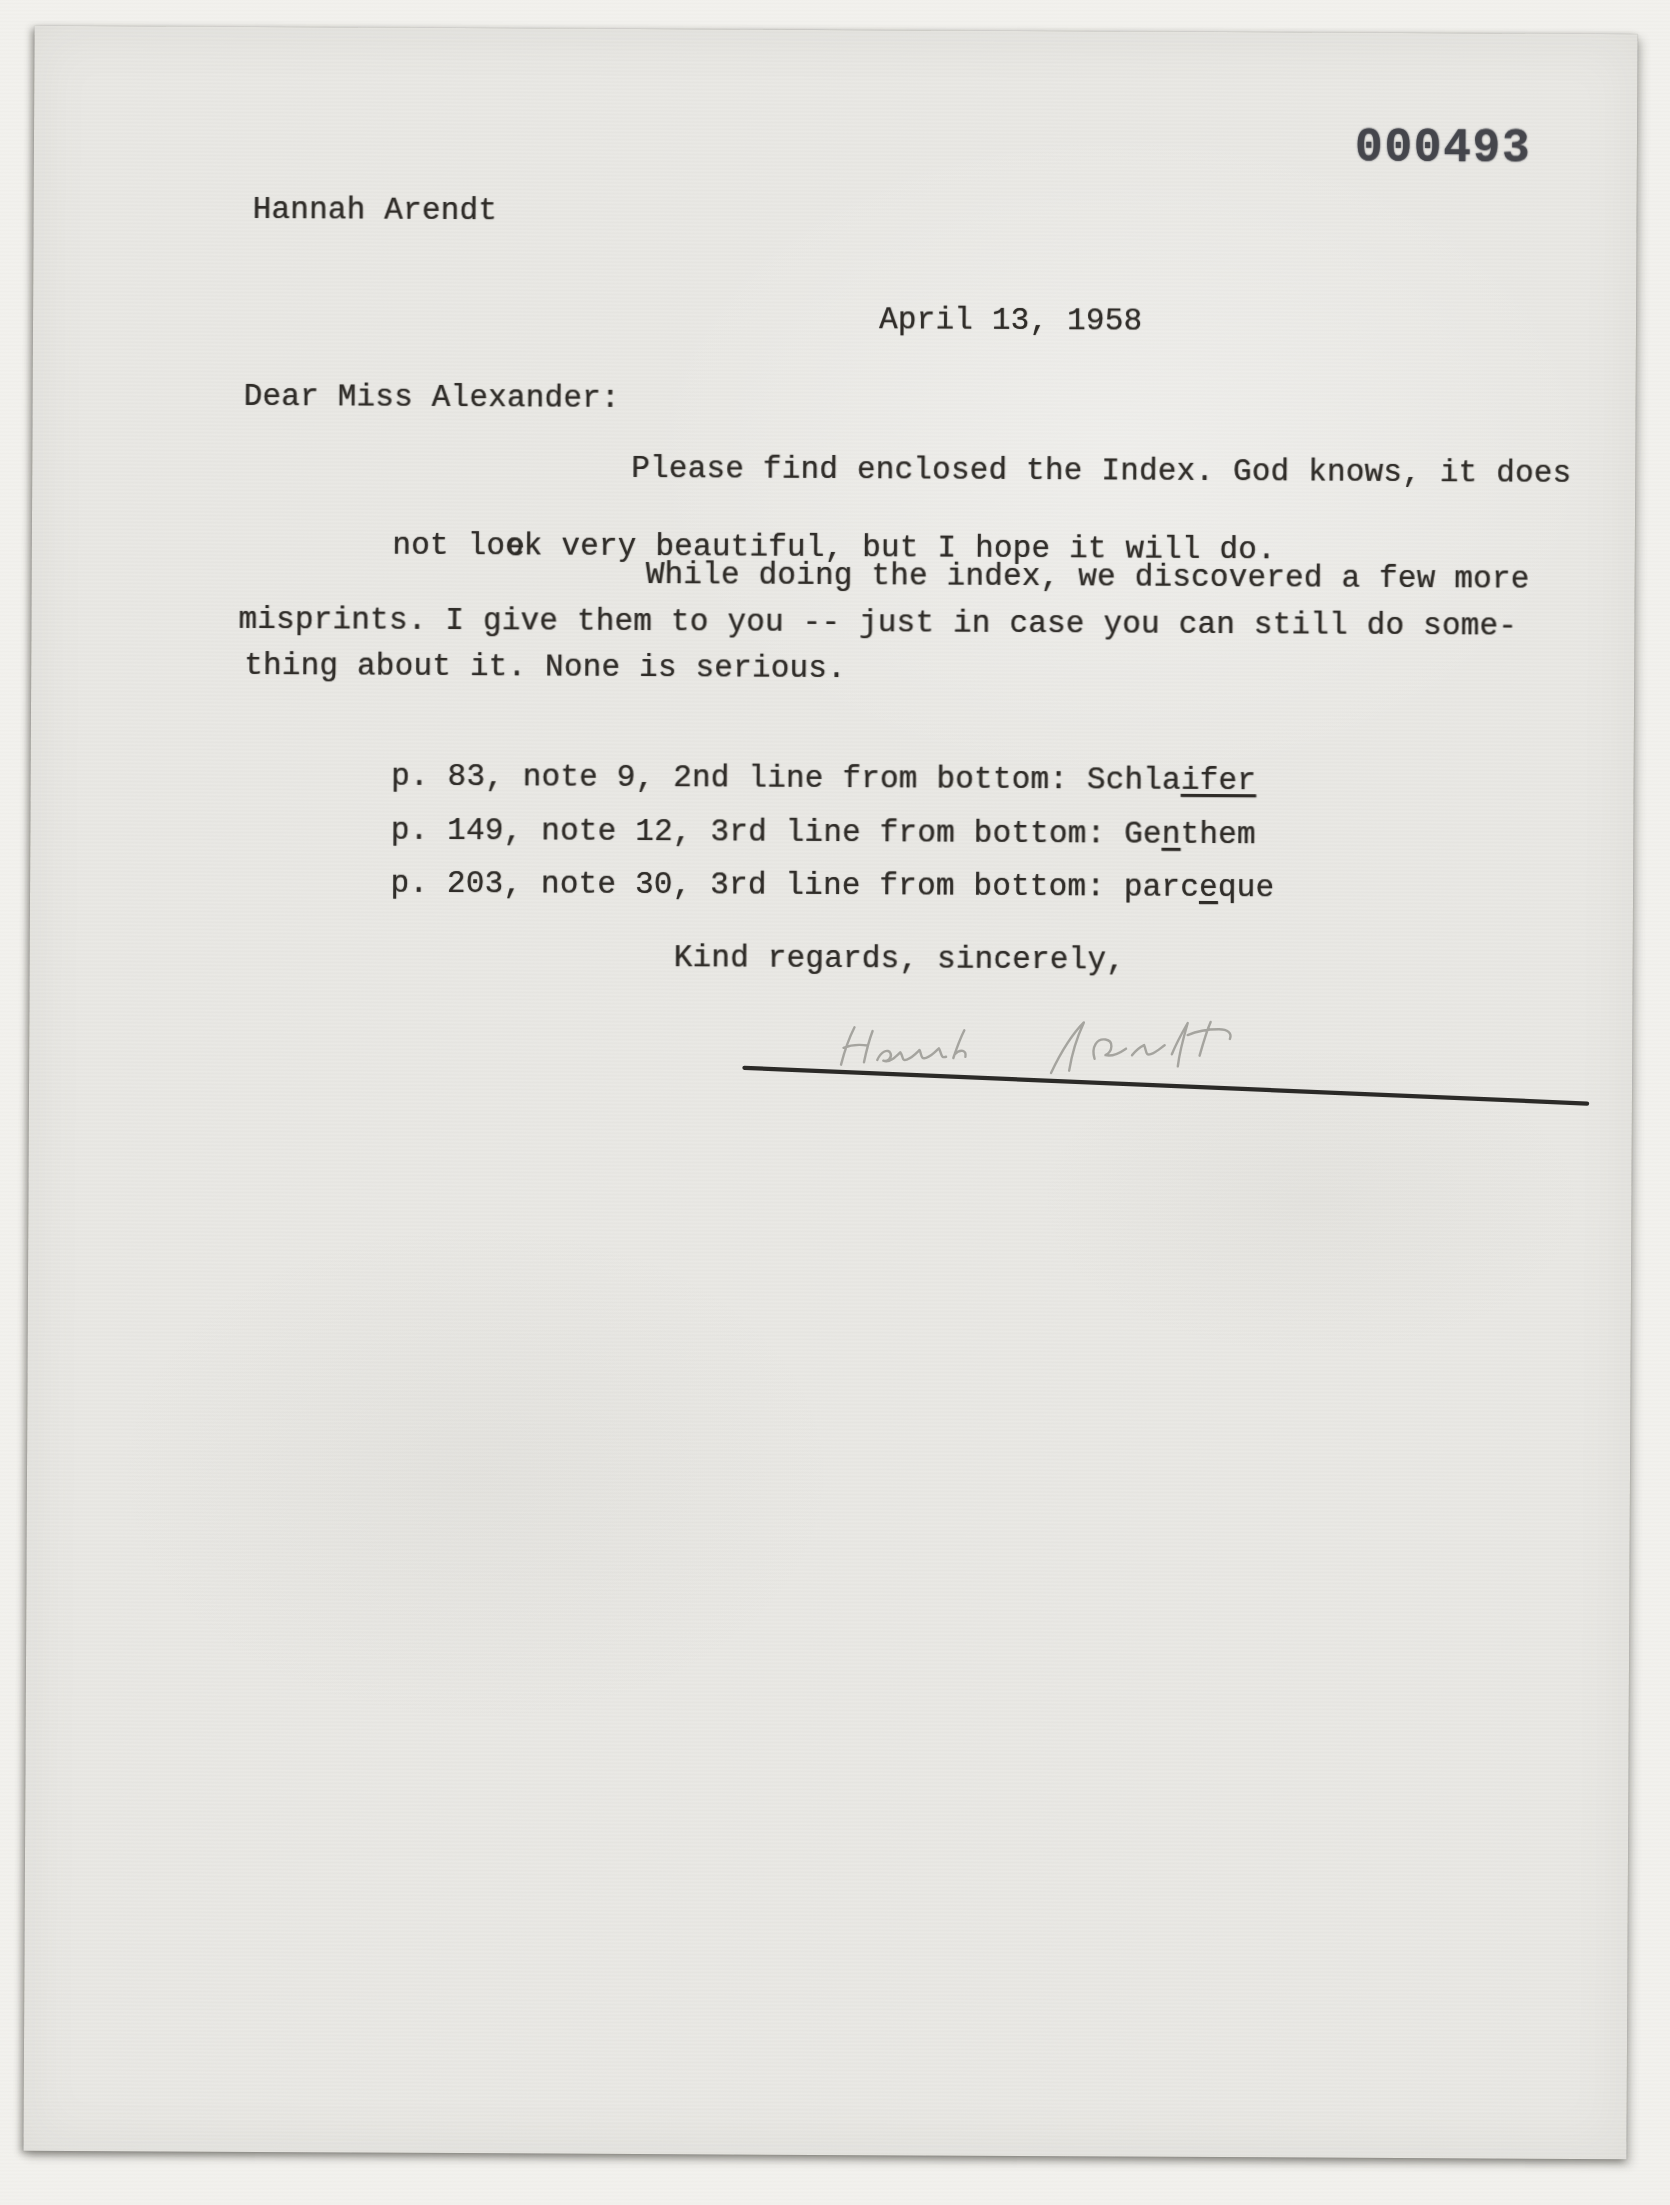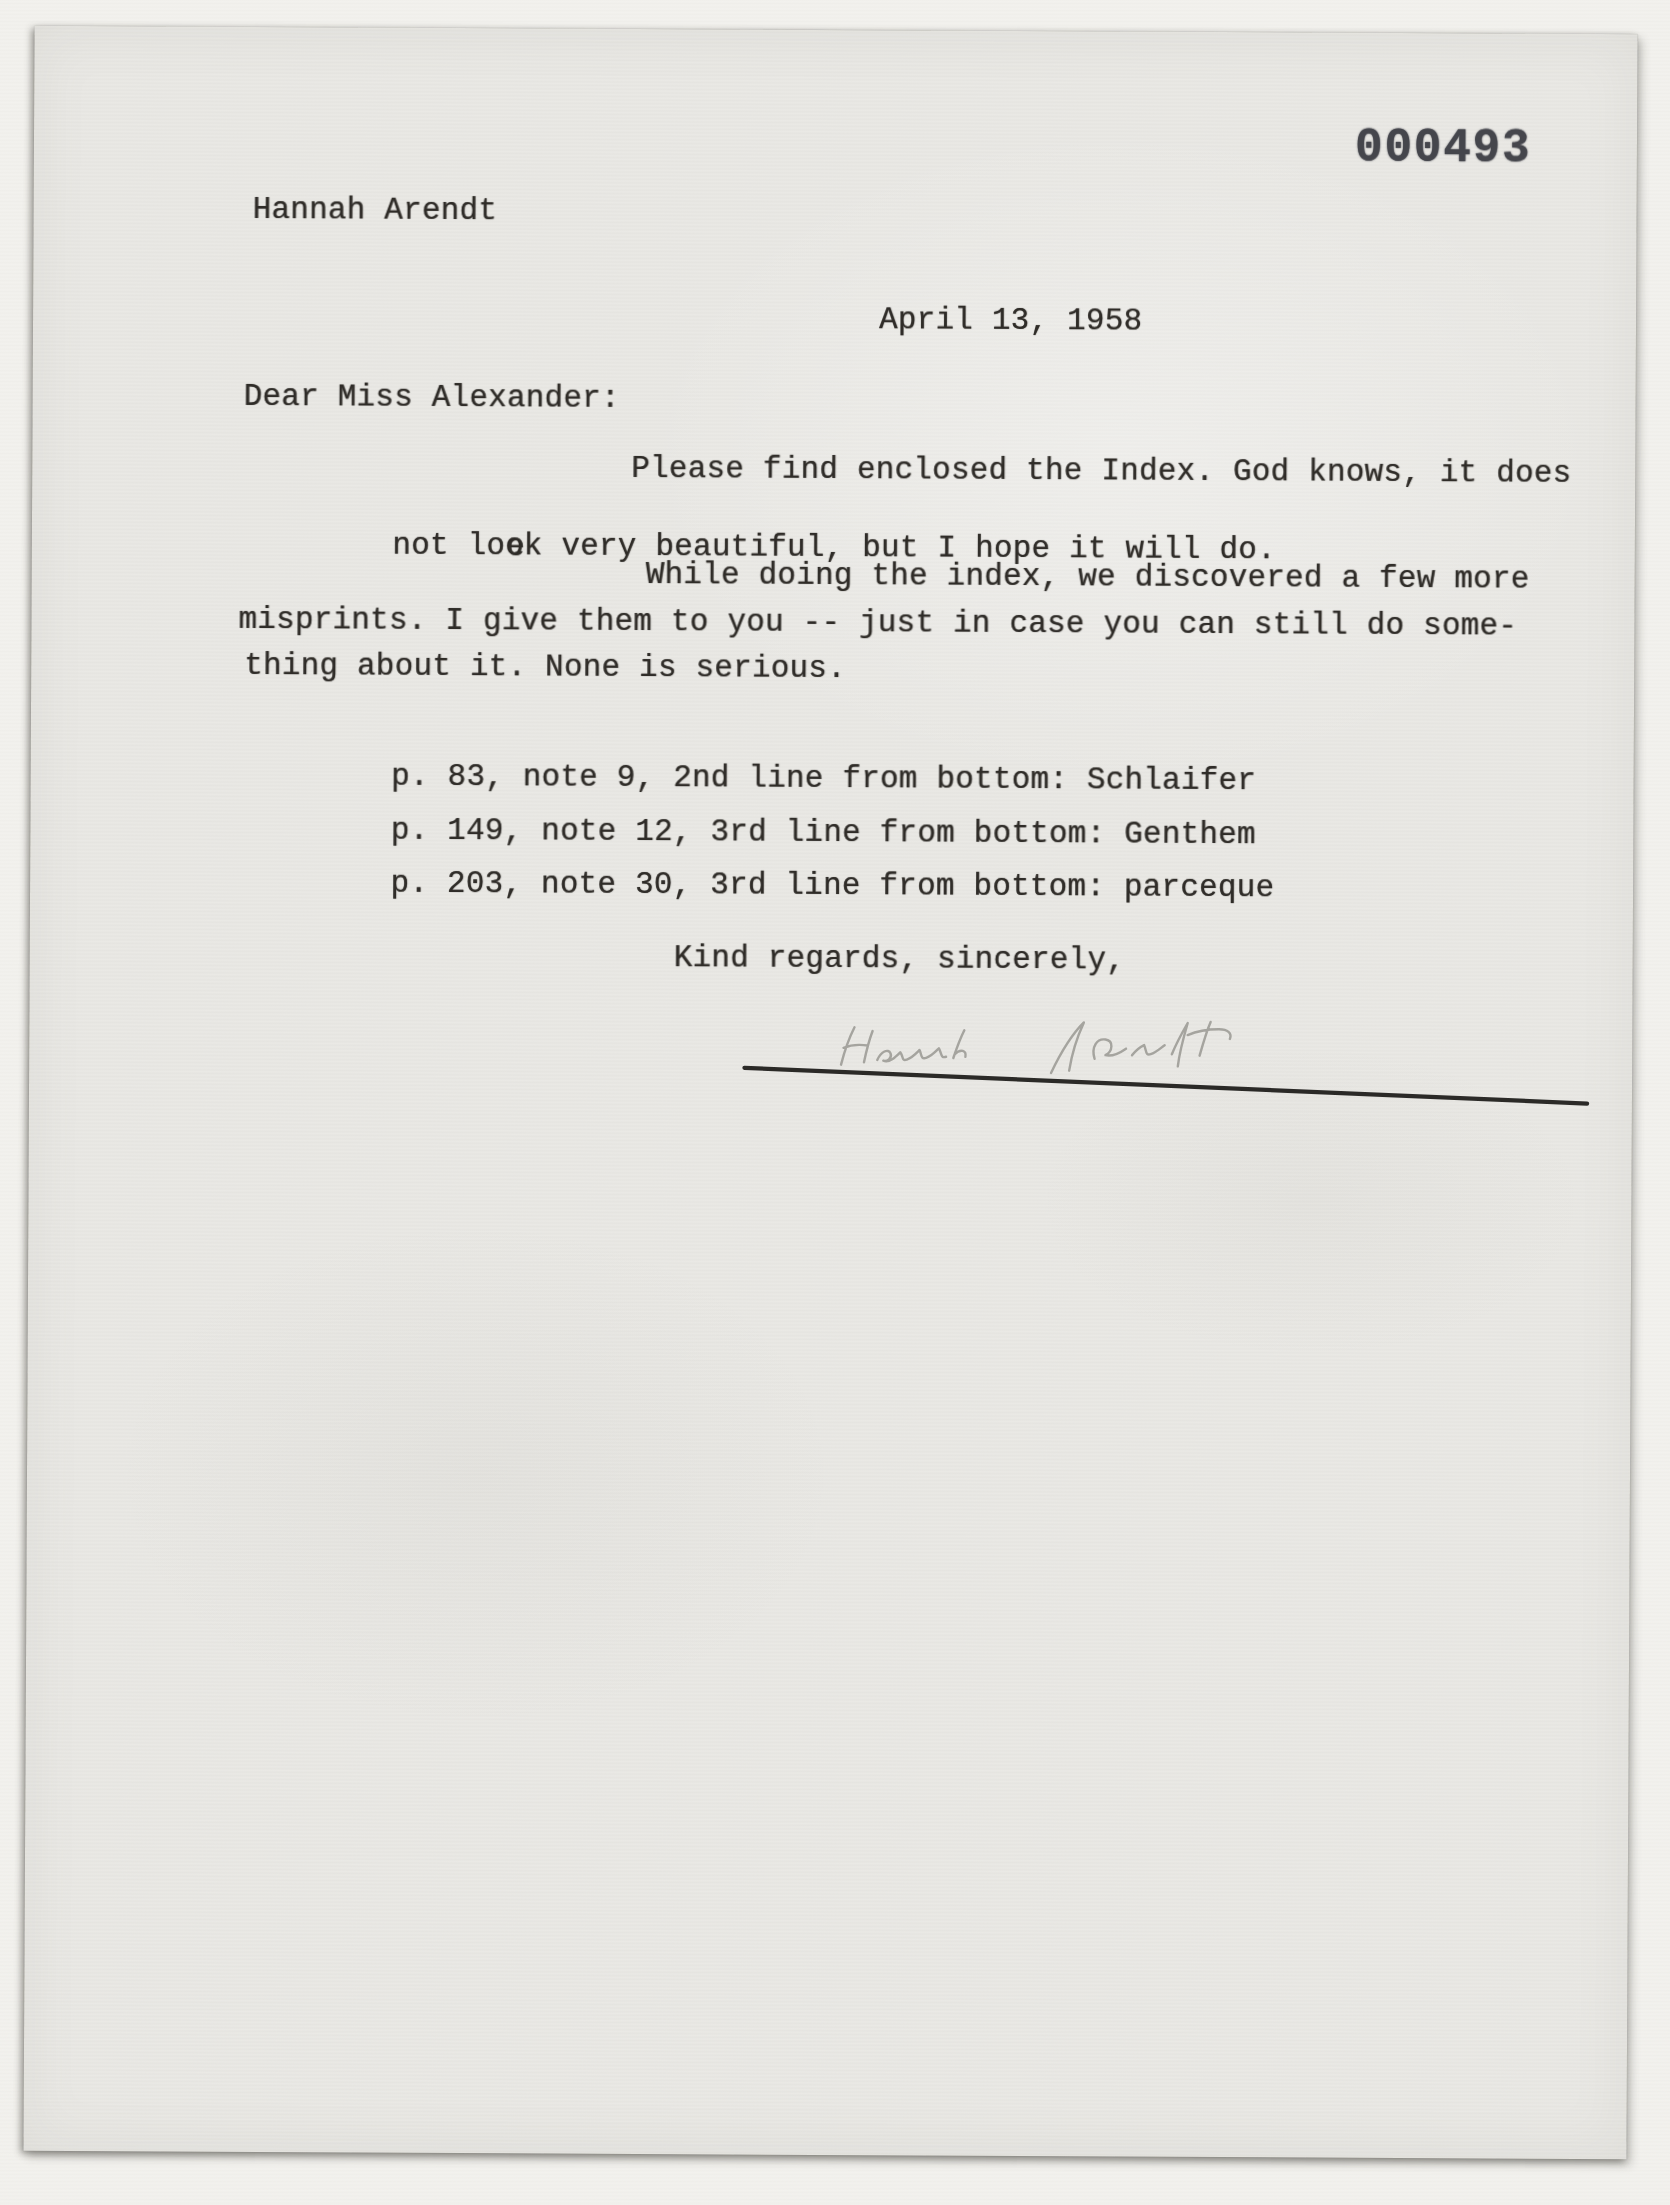--- a/index.html
+++ b/index.html
@@ -54,20 +54,21 @@
     left: 1321px; top: 89px;
     font-size: 46px;
     font-weight: bold;
     letter-spacing: 1.8px;
     color: var(--stamp-ink, #45464c);
     text-shadow: 0 0 1.8px rgba(64,66,74,0.75), 0.6px 0.6px 1.2px rgba(64,66,74,0.4);
     filter: blur(0.5px);
     transform: scaleY(1.04);
   }
   .u {
+    text-decoration: underline;
     text-decoration-thickness: 3px;
     text-underline-offset: 5.4px;
   }
   .overstrike { position: relative; display: inline-block; width: 1ch; }
   .overstrike .over { position: absolute; left: 1.2px; top: 0.6px; }
   .sig-svg { position: absolute; left: 635px; top: 967px; }
 </style>
 </head>
 <body>
 

